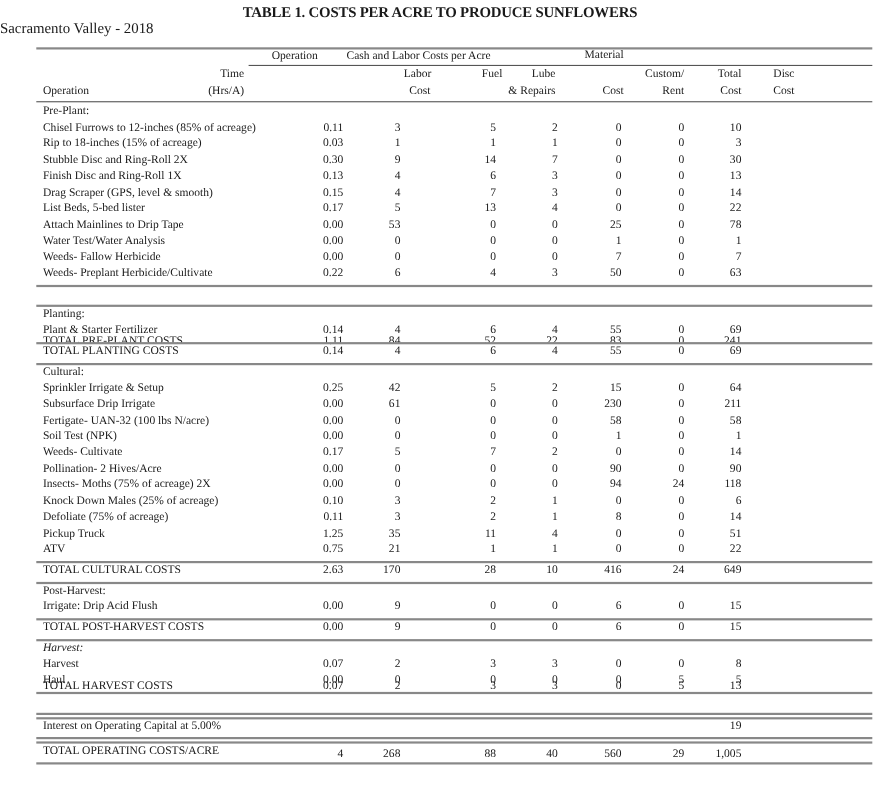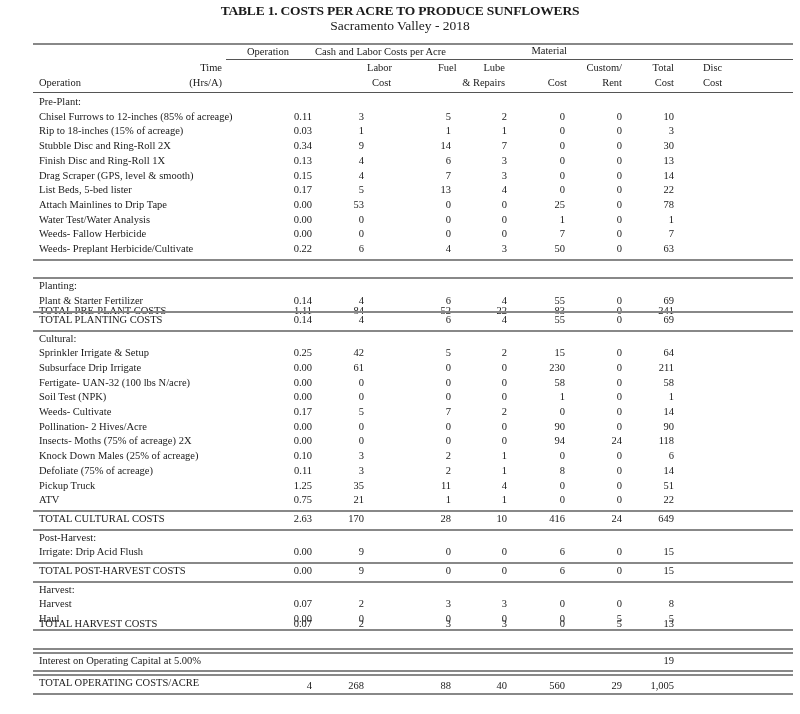--- a/index.html
+++ b/index.html
@@ -1,18 +1,18 @@
 <!DOCTYPE html>
 <html><head>
 <meta charset="utf-8">
 <style>
   html, body { margin:0; padding:0; background:#ffffff; }
   body { width:800px; height:714px; position:relative; font-family:"Liberation Serif", "DejaVu Serif", serif; color:#1a1a1a; overflow:hidden; }
   .title { position:absolute; top:3px; left:0; width:800px; text-align:center; font-weight:bold; font-size:13.5px; letter-spacing:-0.2px; }
-  .subtitle { position:absolute; top:18px; left:0; width:800px; text-align:center; font-size:13.5px; }
+  .subtitle { position:absolute; top:18px; left:0; width:800px; text-align:left; font-size:13.5px; }
   .hdr { position:absolute; font-size:10.5px; }
   .rule { position:absolute; left:33px; width:760px; height:0; border-top:2px solid #888; }
   .rule.thin { border-top:1px solid #555; }
   .subrule { position:absolute; left:226px; width:567px; border-top:1px solid #555; }
   .row { position:absolute; left:0; width:800px; height:14px; font-size:10.5px; }
   .row span { position:absolute; top:0; white-space:nowrap; }
   .c-op { left:39px; }
   .c-time { right:488px; }
   .c-labor { right:436px; }
   .c-fuel { right:349px; }
@@ -72,21 +72,21 @@
       <span class="c-time">0.03</span>
       <span class="c-labor">1</span>
       <span class="c-fuel">1</span>
       <span class="c-lube">1</span>
       <span class="c-mat">0</span>
       <span class="c-cust">0</span>
       <span class="c-total">3</span>
     </div>
     <div class="row" style="top: 140.1px;">
       <span class="c-op">Stubble Disc and Ring-Roll 2X</span>
-      <span class="c-time">0.34</span>
+      <span class="c-time">0.30</span>
       <span class="c-labor">9</span>
       <span class="c-fuel">14</span>
       <span class="c-lube">7</span>
       <span class="c-mat">0</span>
       <span class="c-cust">0</span>
       <span class="c-total">30</span>
     </div>
     <div class="row" style="top: 154.8px;">
       <span class="c-op">Finish Disc and Ring-Roll 1X</span>
       <span class="c-time">0.13</span>
@@ -337,21 +337,21 @@
       <span class="c-op">TOTAL POST-HARVEST COSTS</span>
       <span class="c-time">0.00</span>
       <span class="c-labor">9</span>
       <span class="c-fuel">0</span>
       <span class="c-lube">0</span>
       <span class="c-mat">6</span>
       <span class="c-cust">0</span>
       <span class="c-total">15</span>
     </div>
     <div class="rule" style="top: 580.7px;"></div>
-    <div class="row" style="top: 583.7px;">
+    <div class="row" style="top: 583.7px; font-style: italic;">
       <span class="c-op">Harvest:</span>
     </div>
     <div class="row" style="top: 598.4px;">
       <span class="c-op">Harvest</span>
       <span class="c-time">0.07</span>
       <span class="c-labor">2</span>
       <span class="c-fuel">3</span>
       <span class="c-lube">3</span>
       <span class="c-mat">0</span>
       <span class="c-cust">0</span>

